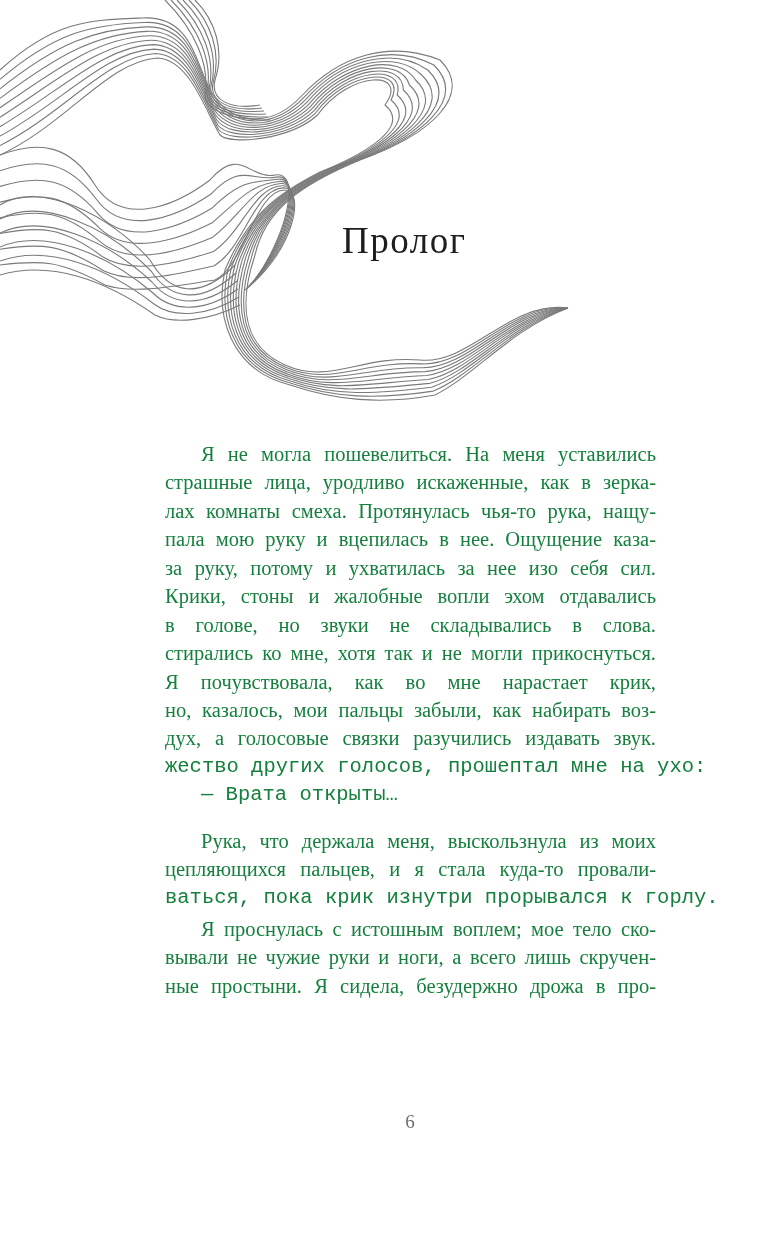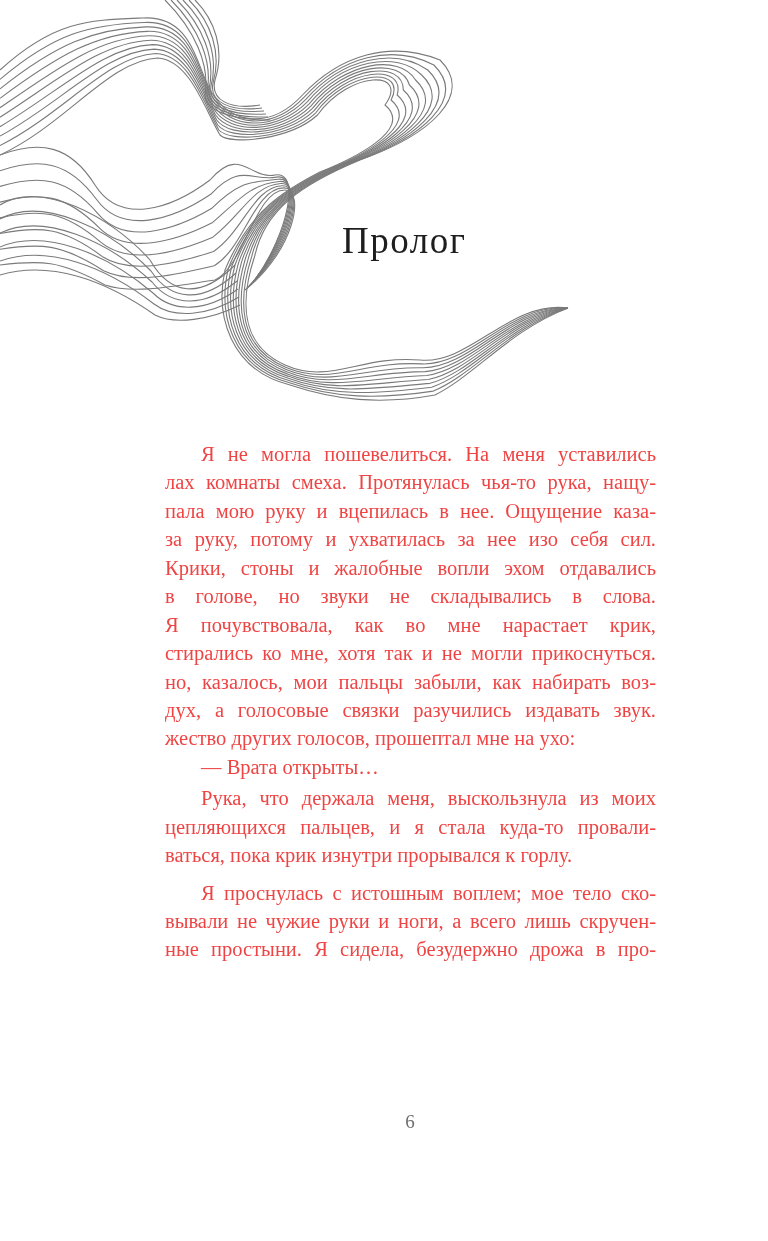--- a/index.html
+++ b/index.html
@@ -38,32 +38,33 @@
       font-weight: normal;
     }
     .body-text {
       position: absolute;
       left: 165px;
       top: 440px;
       width: 491px;
       font-family: "Liberation Serif", "DejaVu Serif", serif;
       font-size: 20.5px;
       line-height: 28.45px;
-      color: #ef4444;
+      color: #15803d;
       text-align: justify;
     }
     .body-text .line {
       display: block;
       text-align: justify;
       text-align-last: justify;
       white-space: nowrap;
       height: 28.45px;
     }
     .body-text .line.last {
       text-align-last: left;
+      font-family: Liberation Mono, monospace;
     }
     .body-text .line.indent {
       padding-left: 36px;
     }
     .page-number {
       position: absolute;
       left: 0;
       width: 820px;
       top: 1111px;
       text-align: center;
@@ -109,42 +110,43 @@
       <path d="M 165 0 C 195 30, 210 65, 205 95 C 205 110, 230 120, 270 120" stroke="#7a7a7a"></path>
     </g>
 </svg>
 
 <h1 class="chapter-title">Пролог</h1>
 
 <div class="body-text">
 
   <div>
     <span class="line indent">Я не могла пошевелиться. На меня уставились</span>
+    <span class="line">страшные лица, уродливо искаженные, как в зерка-</span>
     <span class="line">лах комнаты смеха. Протянулась чья-то рука, нащу-</span>
     <span class="line">пала мою руку и вцепилась в нее. Ощущение каза-</span>
     <span class="line">за руку, потому и ухватилась за нее изо себя сил.</span>
     <span class="line">Крики, стоны и жалобные вопли эхом отдавались</span>
     <span class="line">в голове, но звуки не складывались в слова.</span>
+    <span class="line">стирались ко мне, хотя так и не могли прикоснуться.</span>
     <span class="line">Я почувствовала, как во мне нарастает крик,</span>
-    <span class="line">стирались ко мне, хотя так и не могли прикоснуться.</span>
     <span class="line">но, казалось, мои пальцы забыли, как набирать воз-</span>
     <span class="line">дух, а голосовые связки разучились издавать звук.</span>
     <span class="line last">жество других голосов, прошептал мне на ухо:</span>
   </div>
 
   <div>
     <span class="line indent last">— Врата открыты…</span>
   </div>
 
-  <div style="margin-top:3px;">
+  <div style="margin-top:17px;">
     <span class="line indent">Рука, что держала меня, выскользнула из моих</span>
     <span class="line">цепляющихся пальцев, и я стала куда-то провали-</span>
     <span class="line last">ваться, пока крик изнутри прорывался к горлу.</span>
   </div>
 
-  <div style="margin-top:9px;">
+  <div style="margin-top:3px;">
     <span class="line indent">Я проснулась с истошным воплем; мое тело ско-</span>
     <span class="line">вывали не чужие руки и ноги, а всего лишь скручен-</span>
     <span class="line">ные простыни. Я сидела, безудержно дрожа в про-</span>
   </div>
 </div>
 
 <div class="page-number">6</div>
 
 </body></html>

